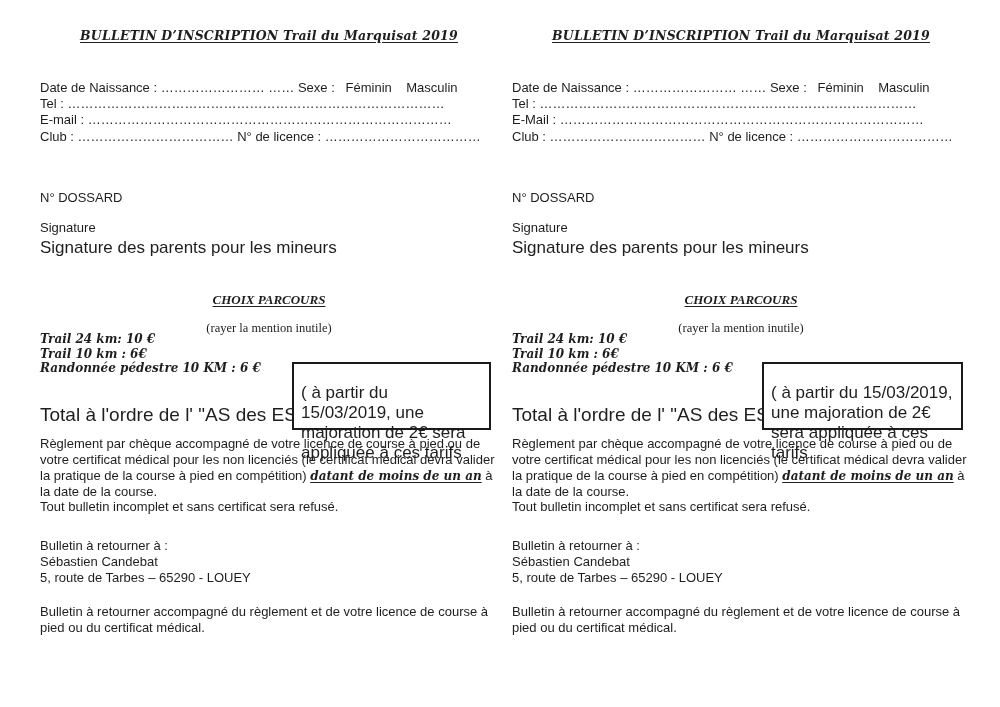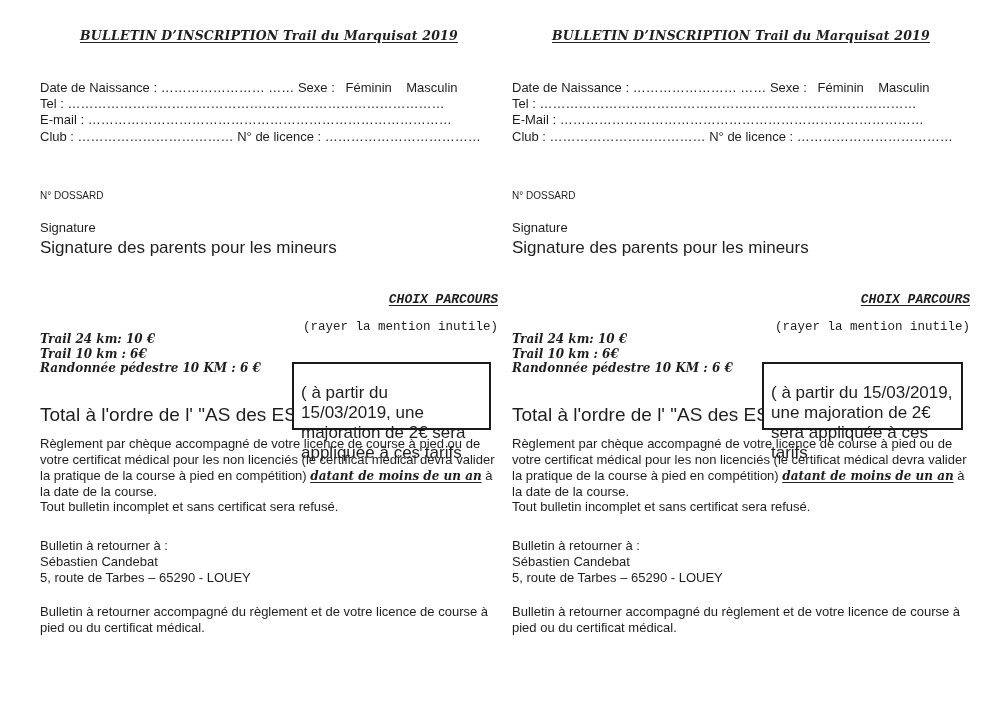--- a/index.html
+++ b/index.html
@@ -12,24 +12,24 @@
   .col-right{left:512px;}
   .blk{position:absolute;left:0;width:100%;}
   .title{
     top:28px;text-align:center;
     font-family:"DejaVu Serif",serif;font-weight:bold;font-style:italic;
     font-size:12.5px;letter-spacing:0.2px;
   }
   .title span{text-decoration:underline;text-underline-offset:2px;}
   .fields{top:80px;font-size:13px;line-height:16.2px;}
   .field-line{white-space:pre;overflow:hidden;}
-  .dossard{top:190px;font-size:10px;}
+  .dossard{top:190px;font-size:13px;}
   .signature{top:220px;font-size:13px;}
   .sig-minors{top:238px;font-size:17px;}
-  .choix{top:292px;text-align:right;font-family:Liberation Mono, monospace;}
+  .choix{top:292px;text-align:center;font-family:Liberation Serif, serif;}
   .choix-title{
     font-weight:bold;font-style:italic;font-size:13px;
     text-decoration:underline;text-underline-offset:2px;
   }
   .choix-sub{font-size:12.5px;margin-top:13px;}
   .tarifs{
     top:332px;font-family:"DejaVu Serif",serif;font-weight:bold;font-style:italic;
     font-size:12px;line-height:14.5px;
   }
   .note-box{

